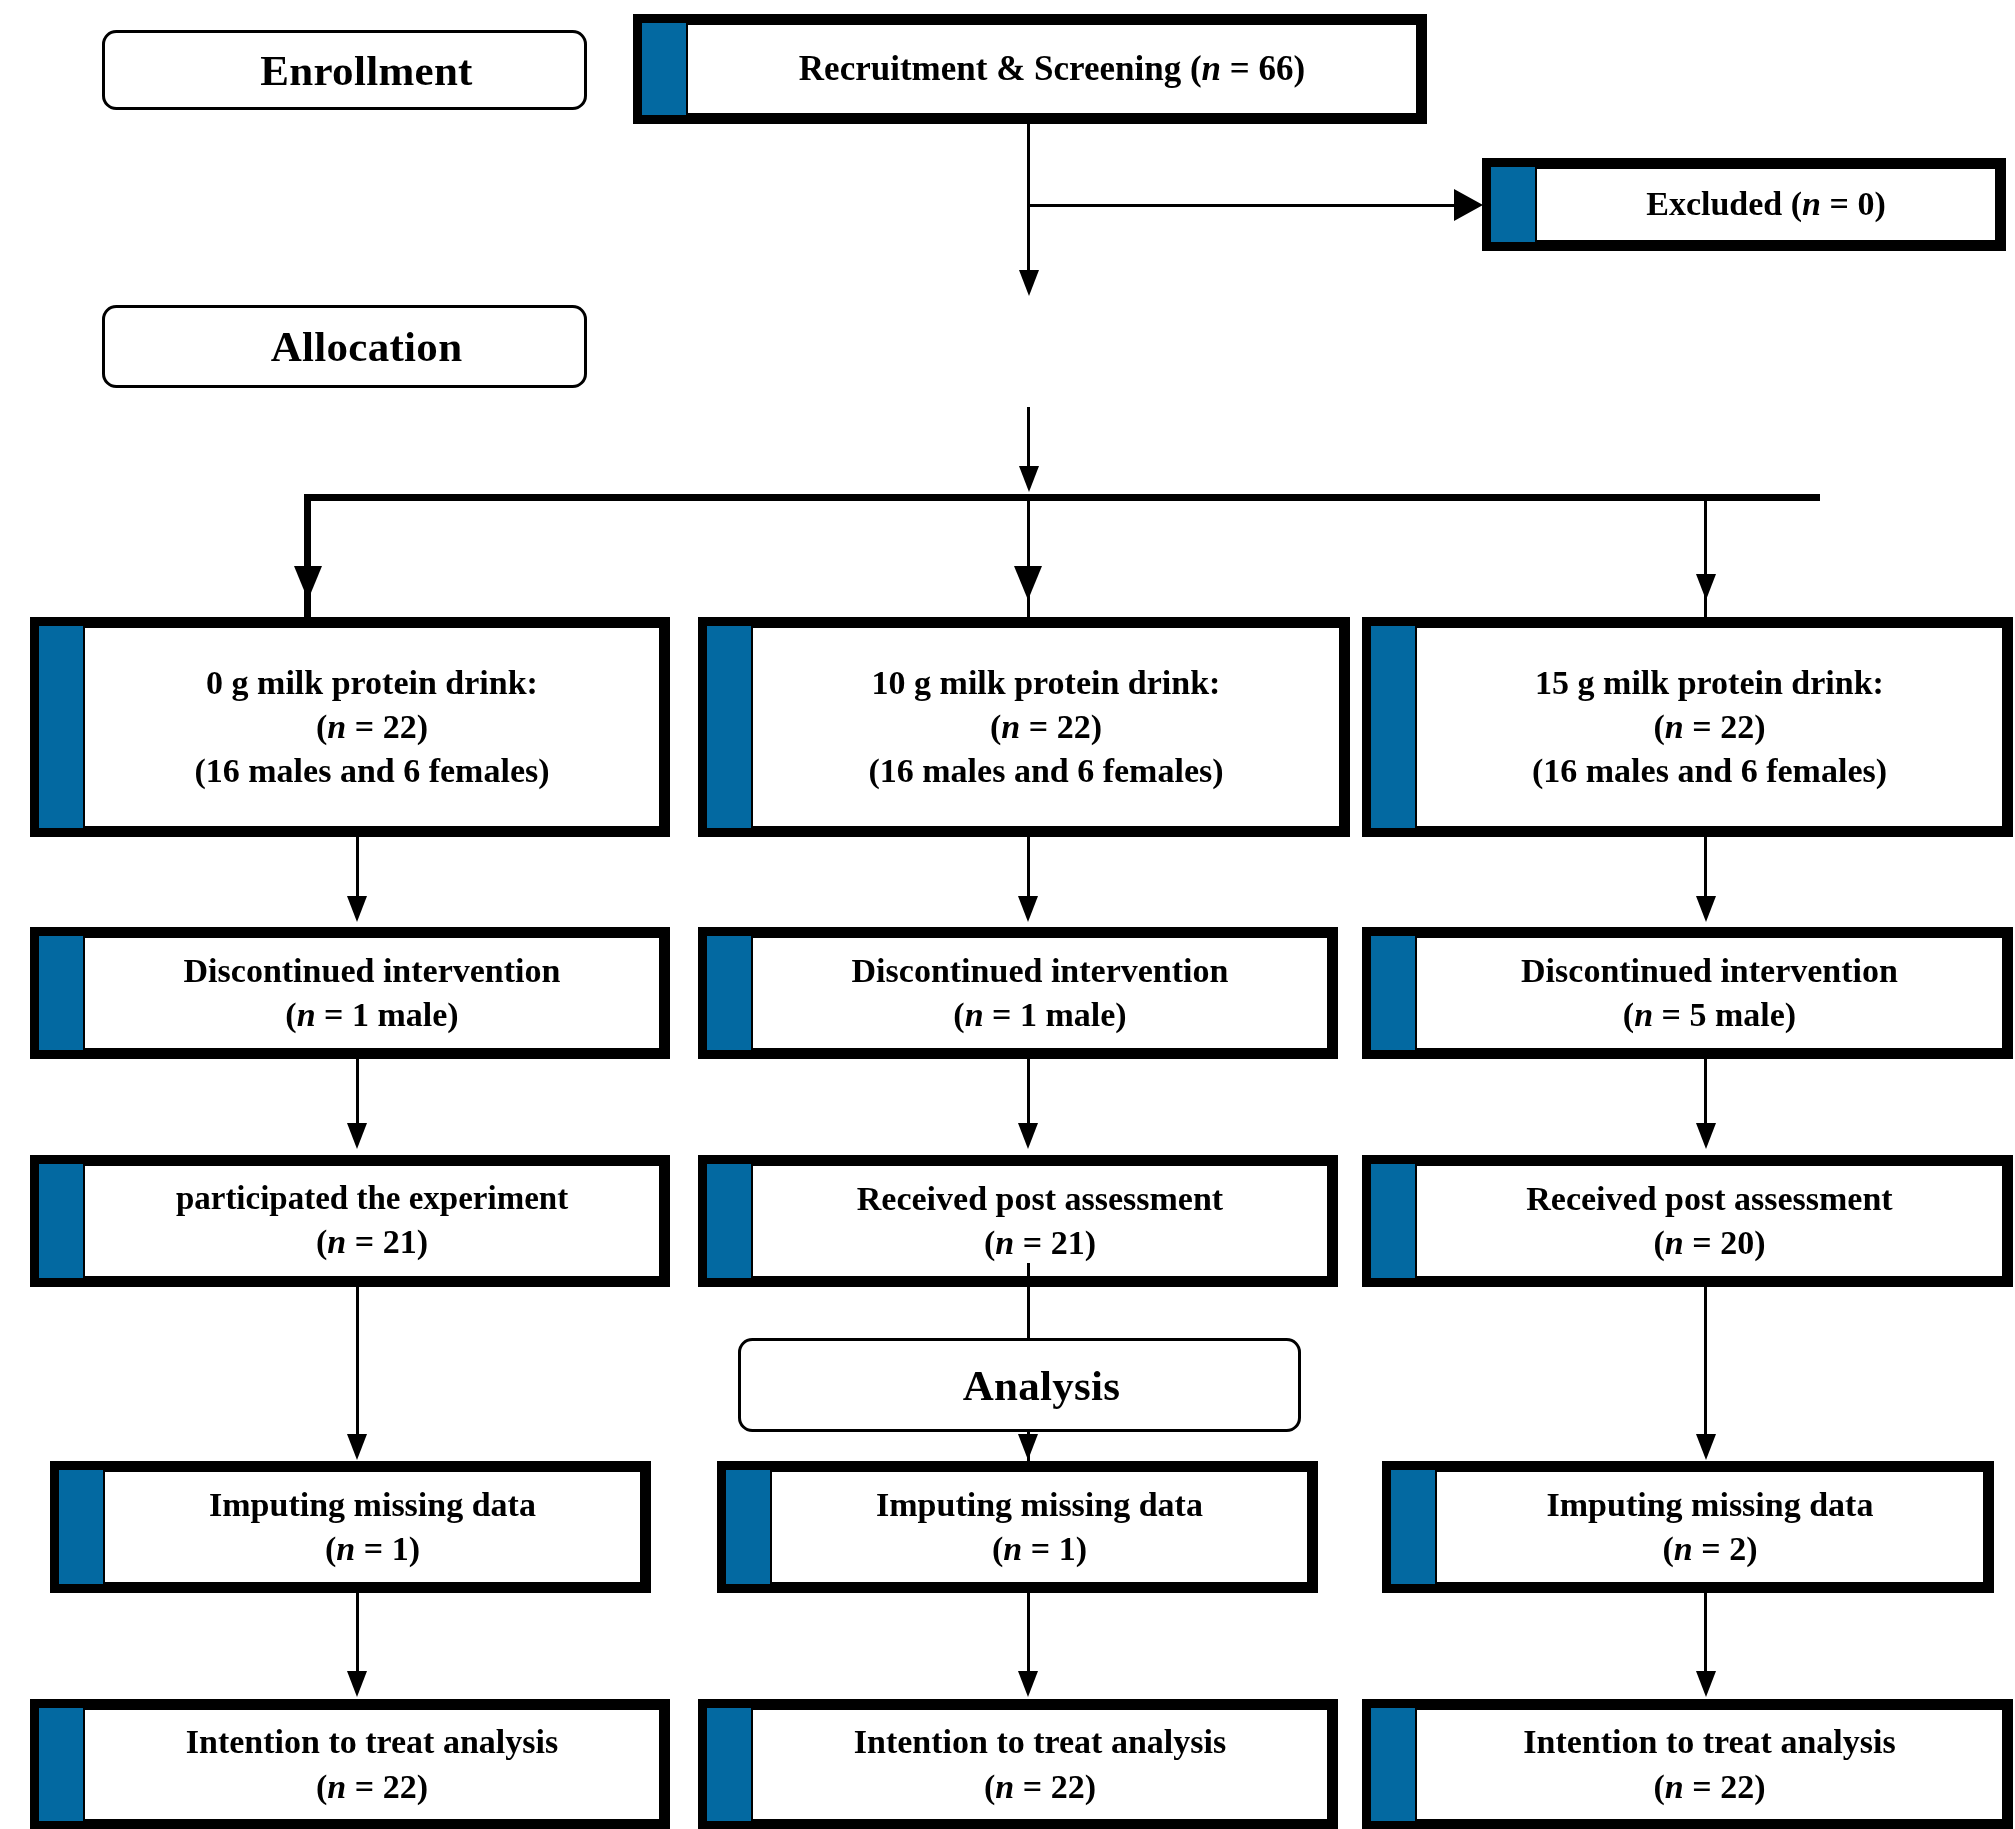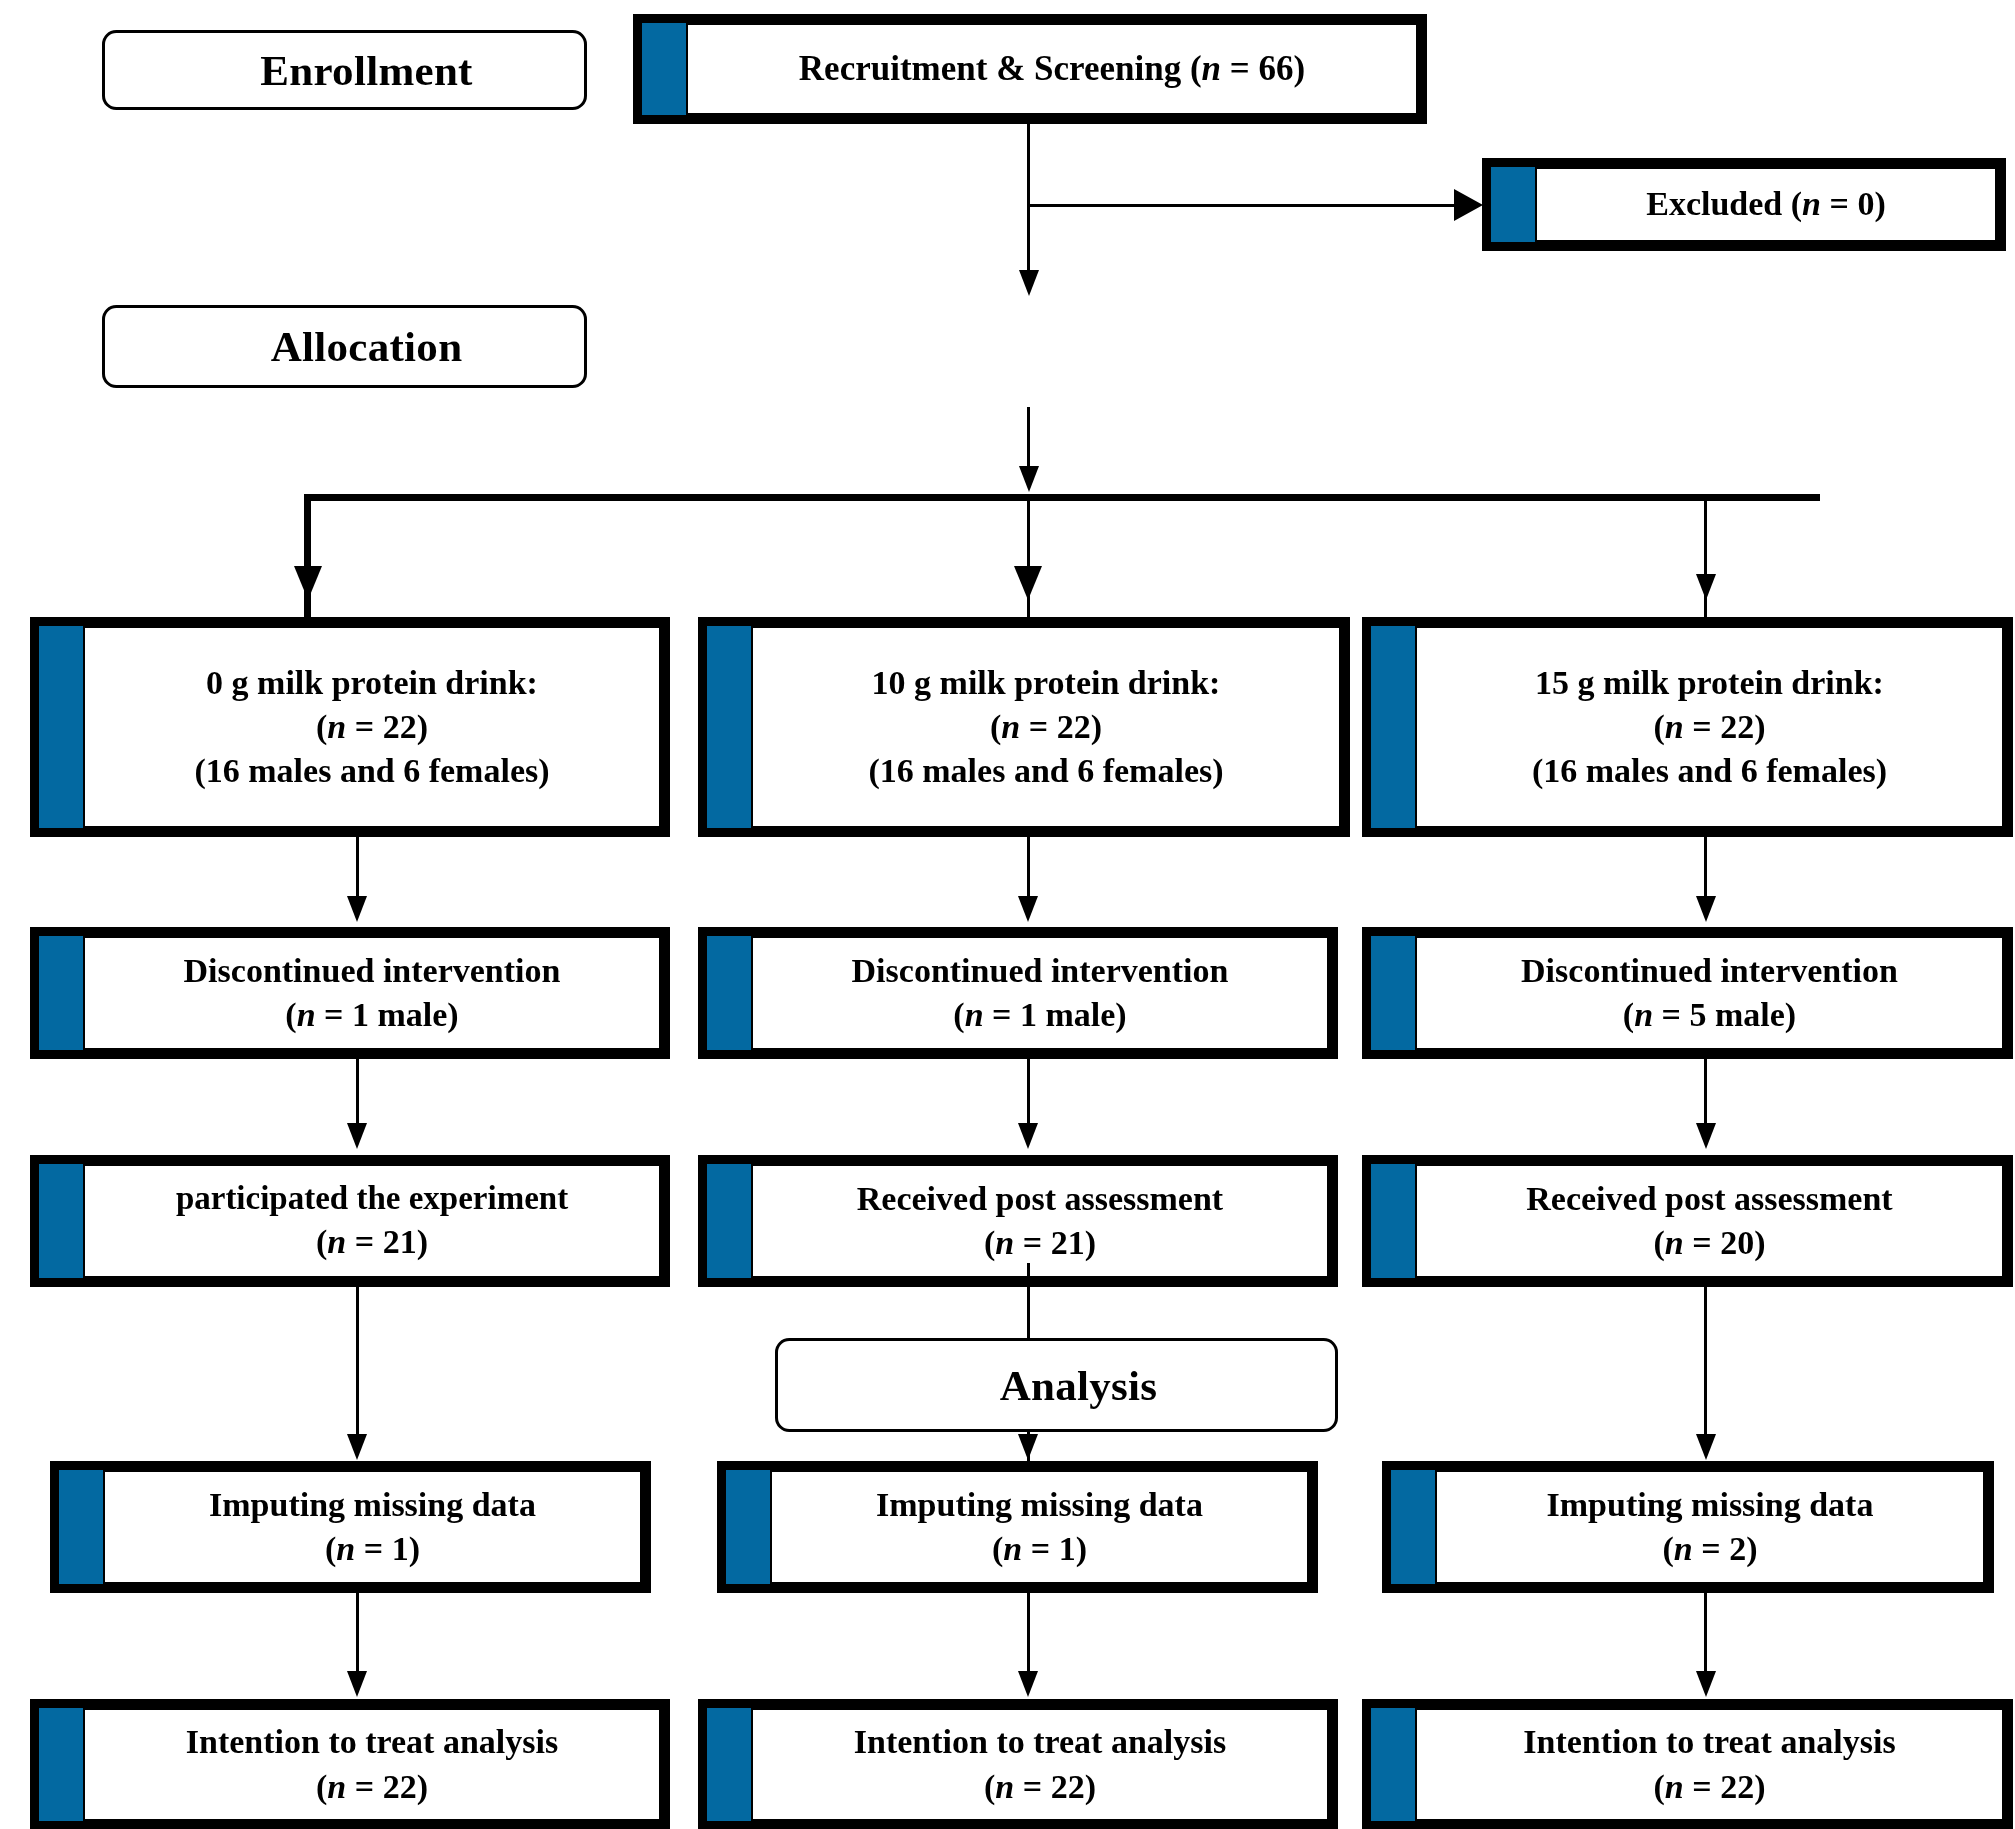--- a/index.html
+++ b/index.html
@@ -240,21 +240,21 @@
     <div class="inner">
       <div class="ttl" style="font-size:34px;">Received post assessment</div>
       <div class="sub" style="font-size:34px;">
         <span>(</span><span class="ital">n</span><span> = 21)</span>
       </div>
     </div>
   </div>
 
   <div class="vline" style="left:1027px; top:1263px; width:2.8px; height:88px;"></div>
 
-  <div class="node pill" style="left:738px; top:1338px; width:563px; height:94px; font-size:43px;margin-left:37px;">
+  <div class="node pill" style="left:738px; top:1338px; width:563px; height:94px; font-size:43px;">
     <span>Analysis</span>
   </div>
 
   <div class="vline" style="left:1027px; top:1431px; width:2.8px; height:33px;"></div>
   <div class="arrow-down thin" style="left:1018px; top:1434px;"></div>
 
   <div class="node box" style="left:717px; top:1461px; width:601px; height:132px;">
     <div class="inner">
       <div class="ttl" style="font-size:34px;">Imputing missing data</div>
       <div class="sub" style="font-size:34px;">

